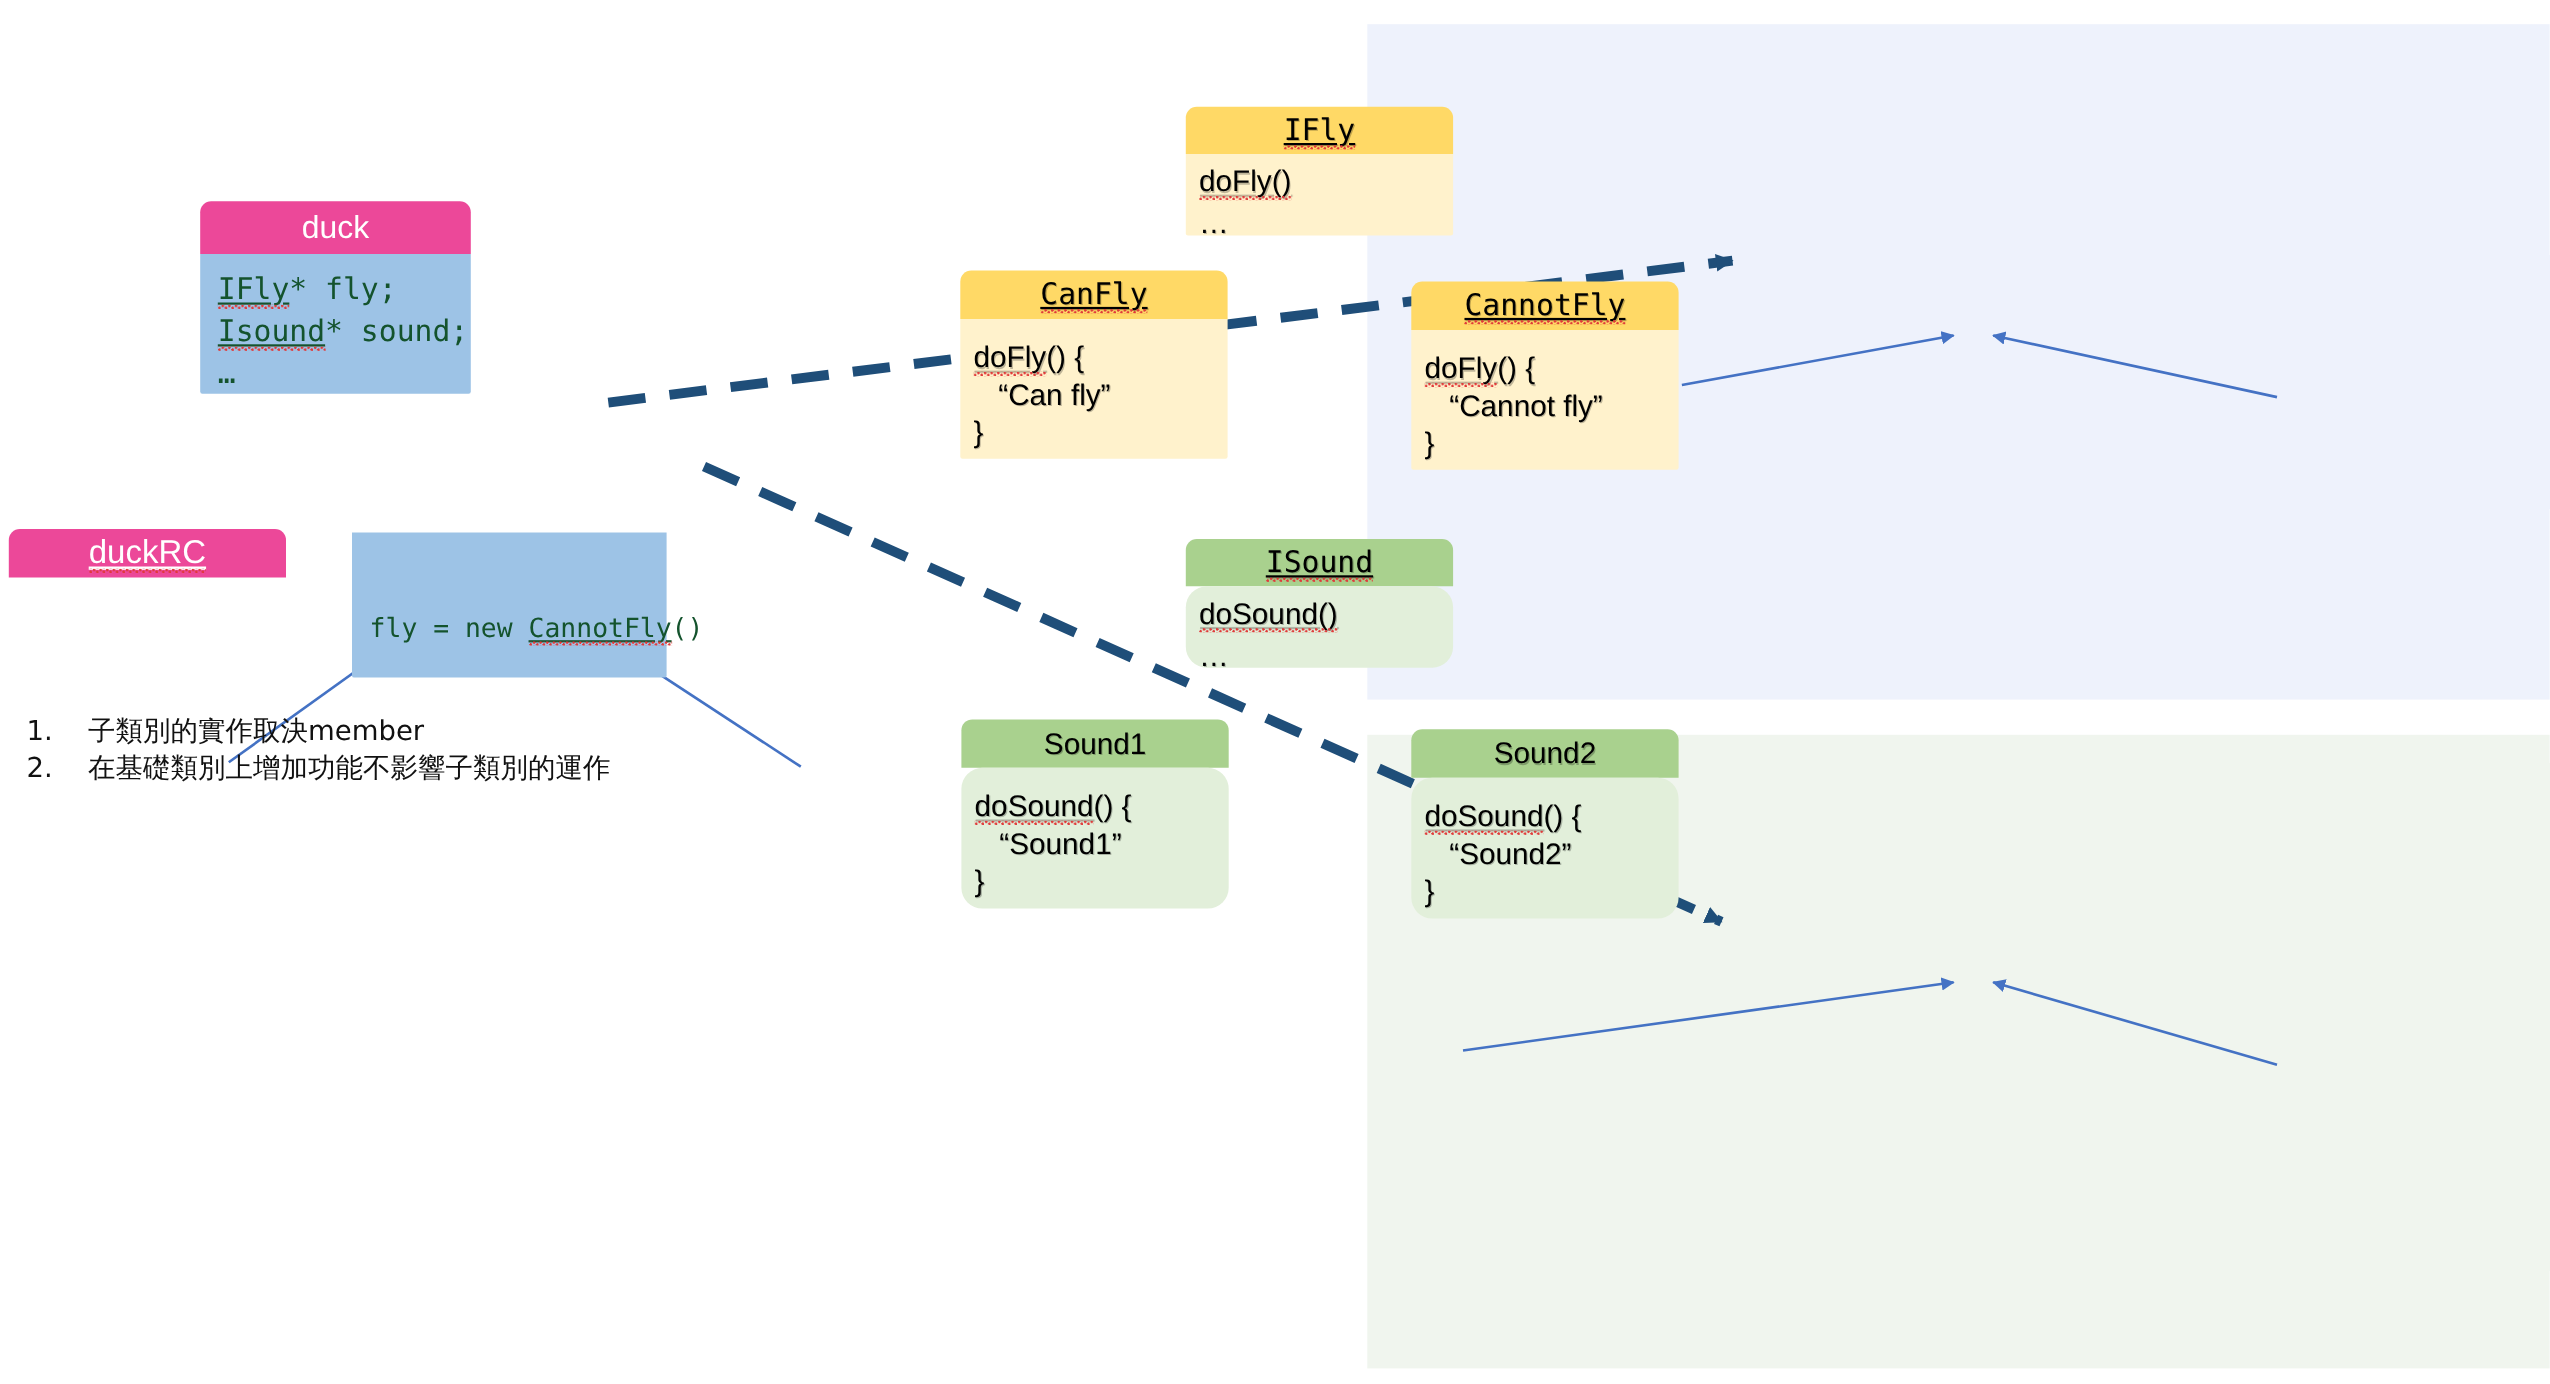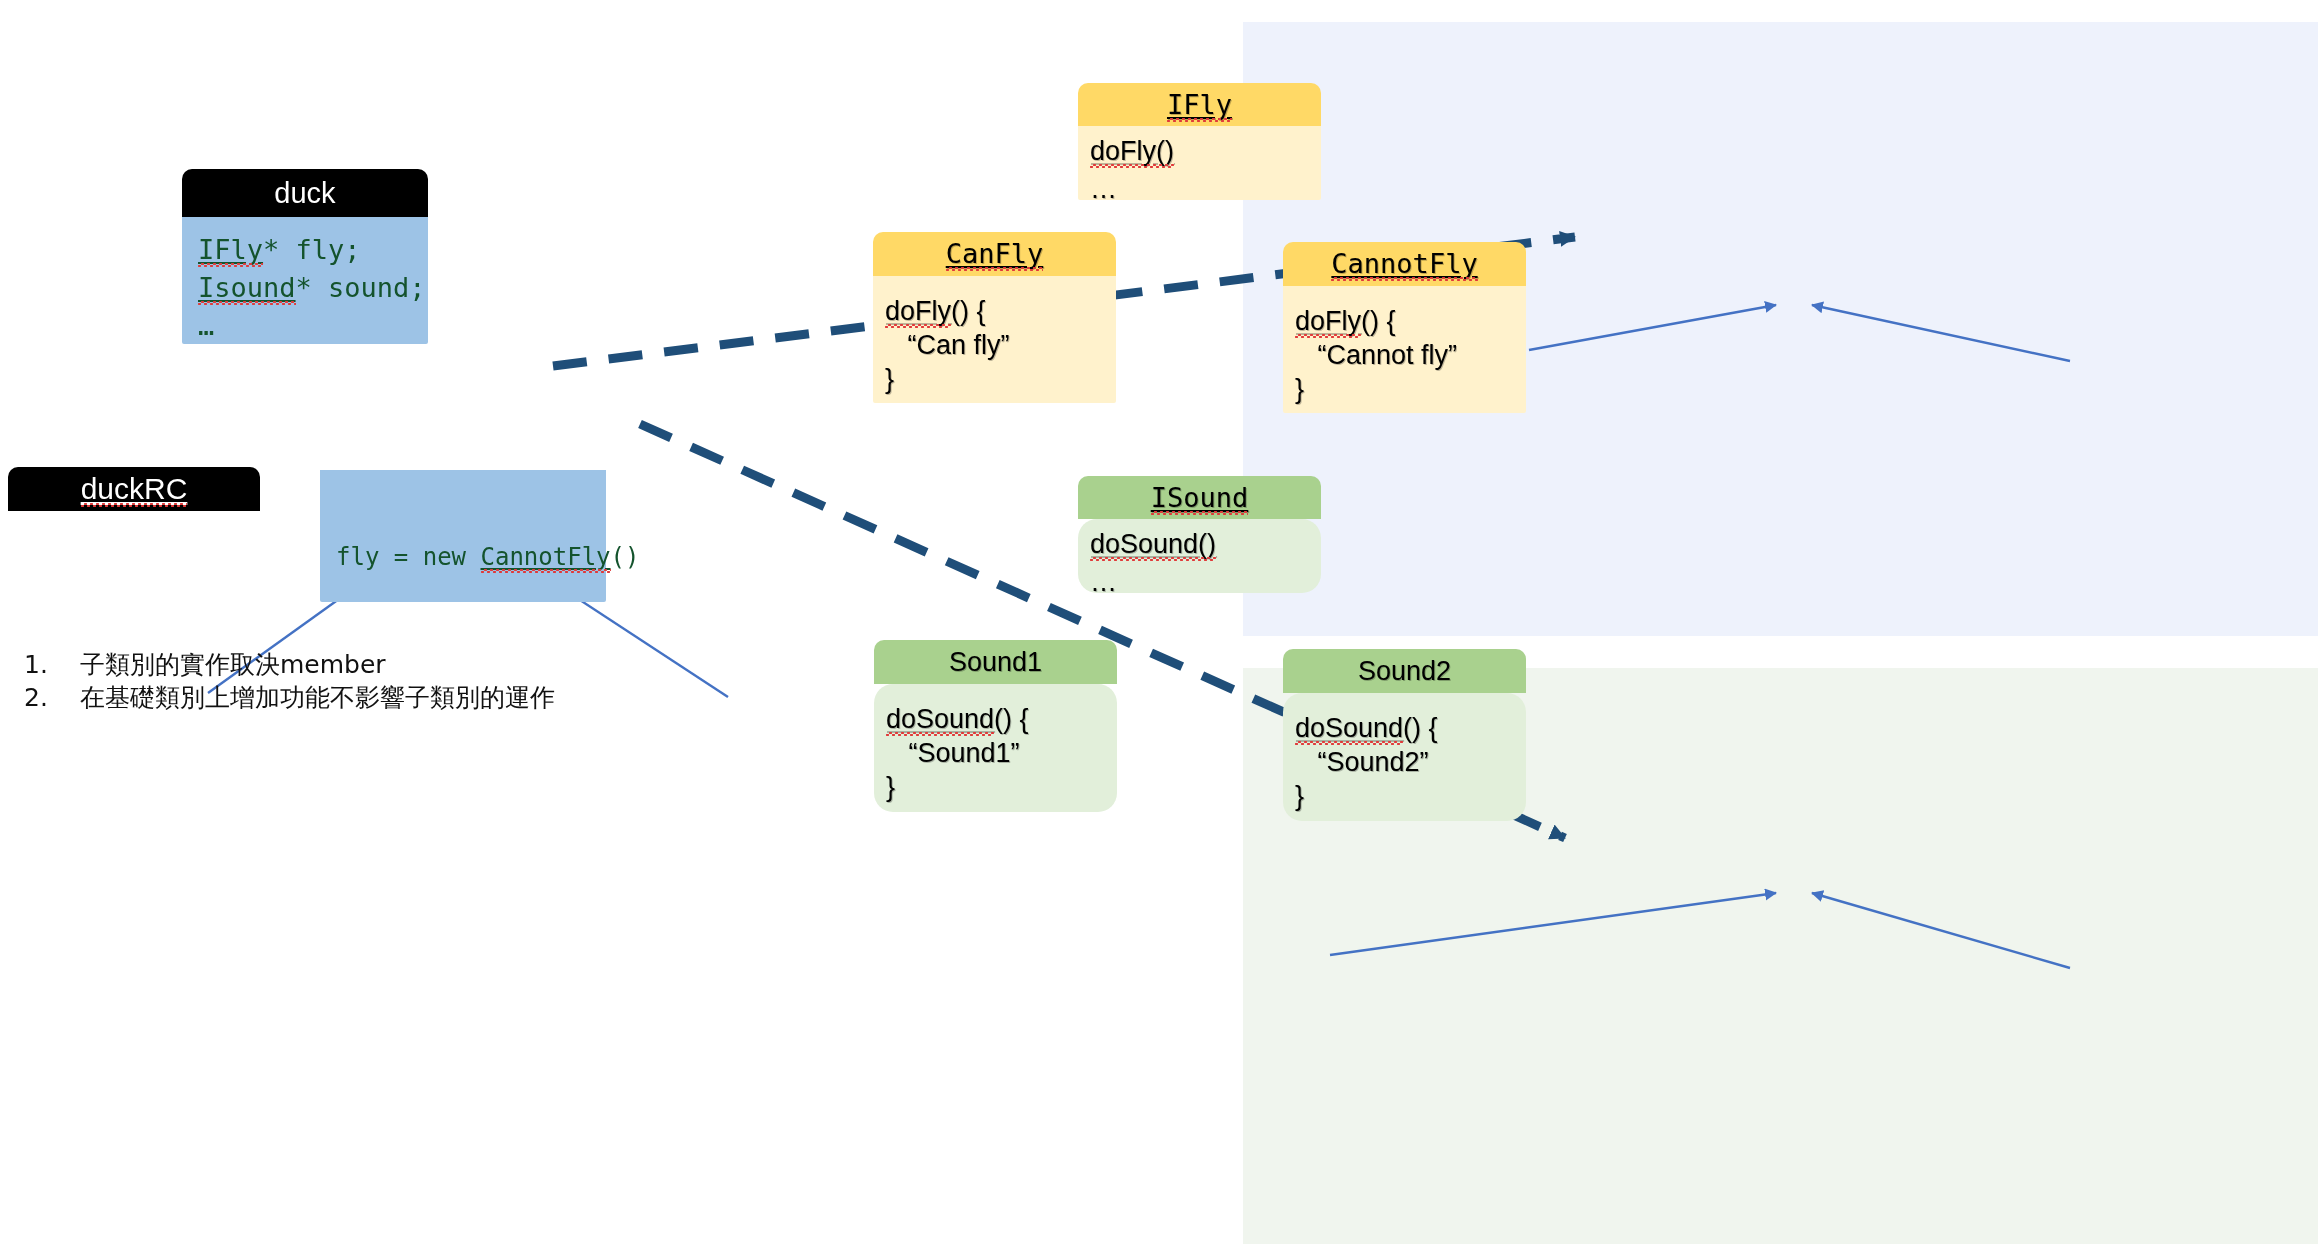--- a/index.html
+++ b/index.html
@@ -14,36 +14,36 @@
 
   
   .region{position:absolute;}
   #region-fly{left:1243px;top:22px;width:1075px;height:614px;background:#eef2fc;}
   #region-sound{left:1243px;top:668px;width:1075px;height:576px;background:#f0f5ee;}
 
   
   #connectors{position:absolute;left:0;top:0;width:2318px;height:1258px;pointer-events:none;}
 
   
-  .uml-box{position:absolute;box-sizing:border-box;}
+  .uml-box{position:absolute;box-sizing:border-box;margin-top:14px;}
   .uml-head{
     box-sizing:border-box;width:100%;
     border-radius:10px 10px 0 0;
     text-align:center;
     white-space:nowrap;
     overflow:hidden;
   }
   .uml-body{
     box-sizing:border-box;width:100%;
     border-radius:0 0 2px 2px;
     white-space:pre;
   }
 
   
-  .blue .uml-head{background:#000000;color:#ffffff;}
+  .blue .uml-head{background:#ec4899;color:#ffffff;}
   .blue .uml-body{background:#9dc3e6;color:#14532d;}
   
   .yellow .uml-head{background:#ffd966;color:#000000;}
   .yellow .uml-body{background:#fff2cc;color:#000000;}
   
   .green .uml-head{background:#a9d18e;color:#000000;}
   .green .uml-body{background:#e2efda;color:#000000;border-radius:19px;}
 
   .mono{font-family:"DejaVu Sans Mono","Liberation Mono",monospace;}
   .sans{font-family:Liberation Sans, sans-serif;}

